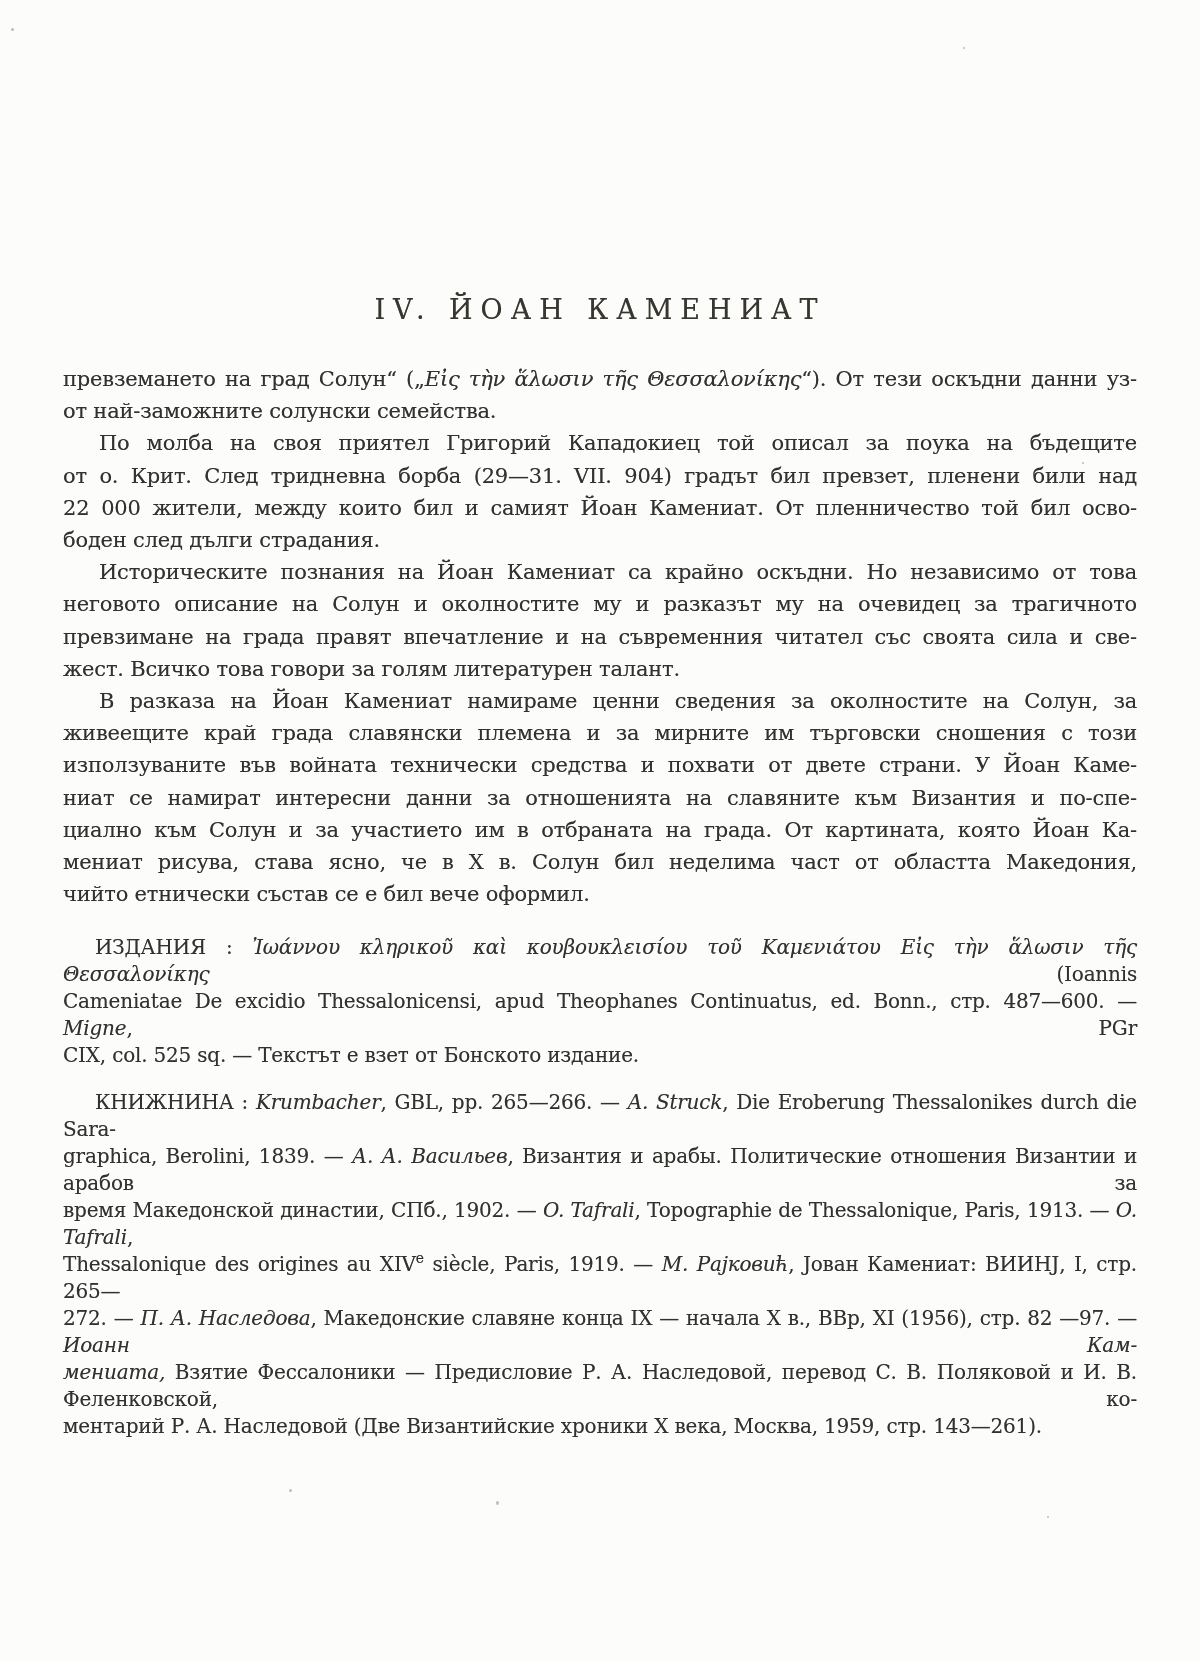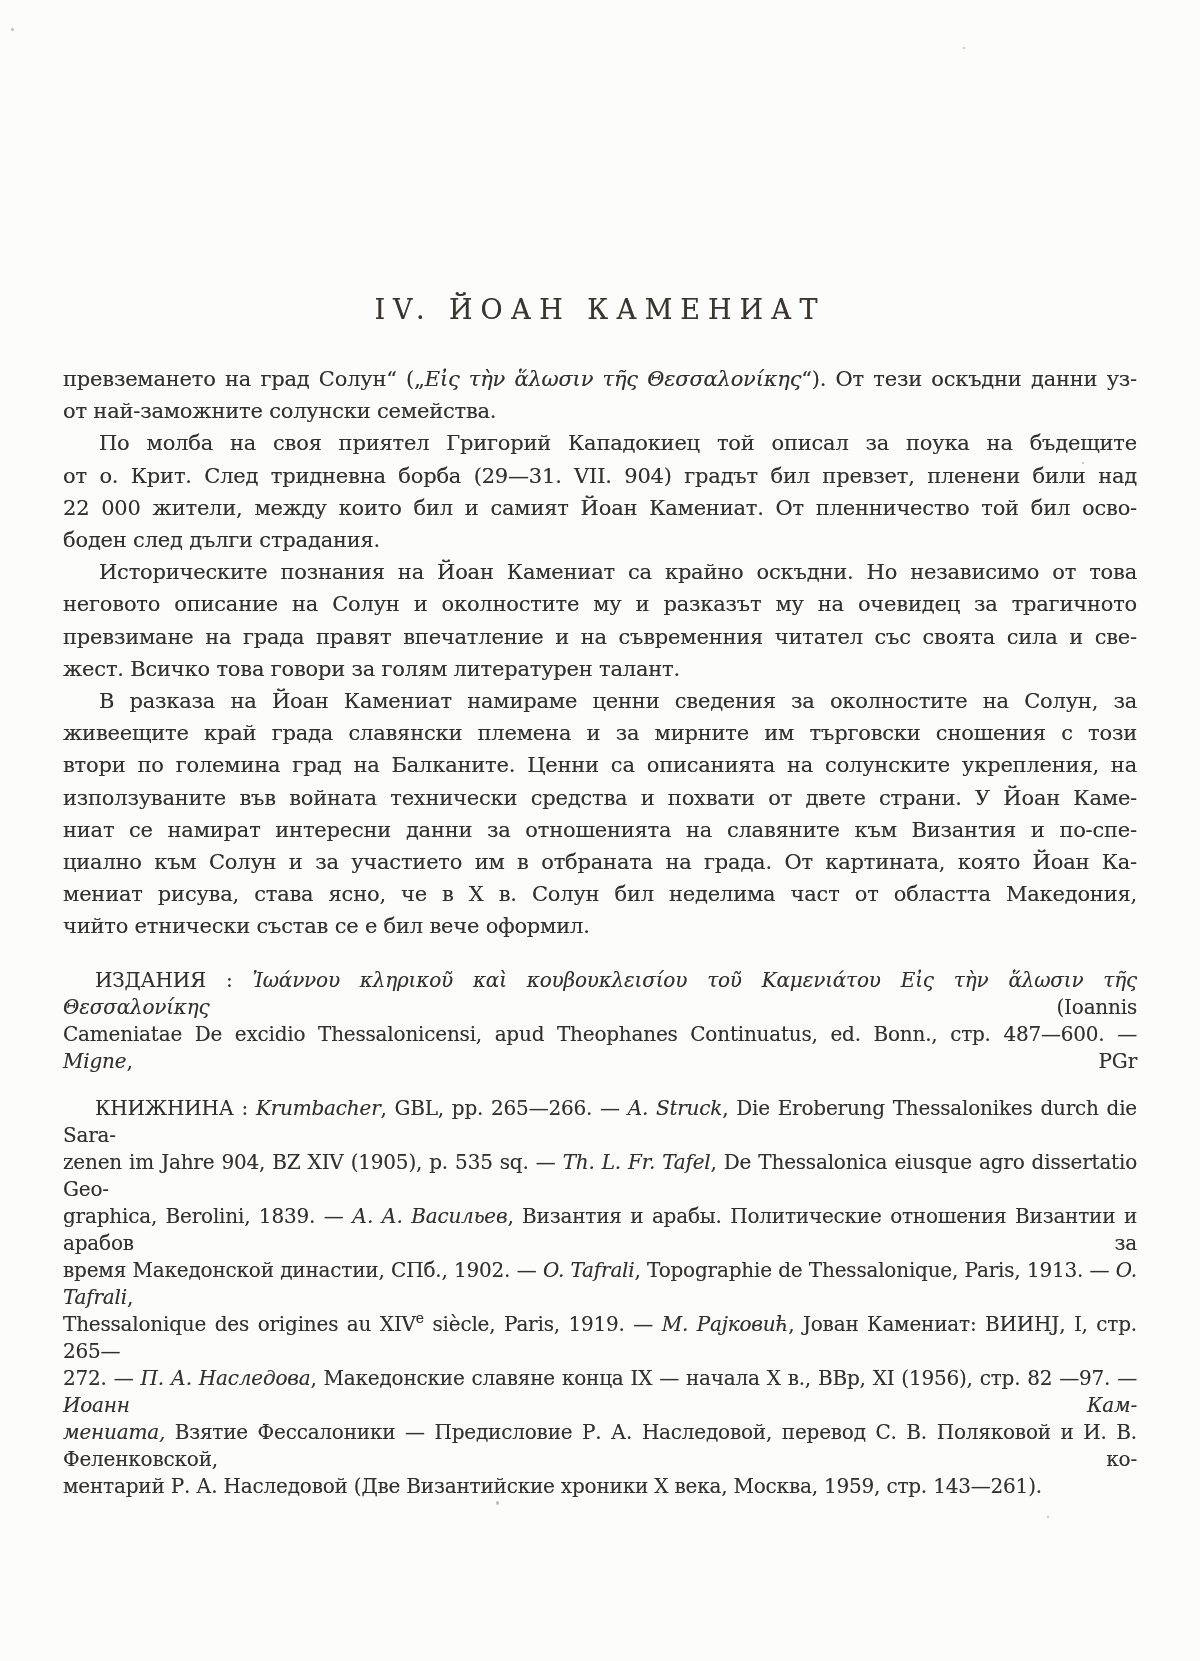--- a/index.html
+++ b/index.html
@@ -48,38 +48,37 @@
         </div>
         <div class="paragraph">
           <div class="line indent"><span>Историческите познания на Йоан Камениат са крайно оскъдни. Но независимо от това</span></div>
           <div class="line"><span>неговото описание на Солун и околностите му и разказът му на очевидец за трагичното</span></div>
           <div class="line"><span>превзимане на града правят впечатление и на съвременния читател със своята сила и све-</span></div>
           <div class="line last"><span>жест. Всичко това говори за голям литературен талант.</span></div>
         </div>
         <div class="paragraph">
           <div class="line indent"><span>В разказа на Йоан Камениат намираме ценни сведения за околностите на Солун, за</span></div>
           <div class="line"><span>живеещите край града славянски племена и за мирните им търговски сношения с този</span></div>
-          <div class="line"><span>втори по големина град на Балканите. Ценни са описанията на солунските укрепления, на</span></div>
           <div class="line"><span>използуваните във войната технически средства и похвати от двете страни. У Йоан Каме-</span></div>
           <div class="line"><span>ниат се намират интересни данни за отношенията на славяните към Византия и по-спе-</span></div>
           <div class="line"><span>циално към Солун и за участието им в отбраната на града. От картината, която Йоан Ка-</span></div>
           <div class="line"><span>мениат рисува, става ясно, че в X в. Солун бил неделима част от областта Македония,</span></div>
           <div class="line last"><span>чийто етнически състав се е бил вече оформил.</span></div>
         </div>
       </div>
     <div class="small editions">
         <div class="paragraph">
           <div class="line indent"><span>ИЗДАНИЯ : </span><span class="it">Ἰωάννου κληρικοῦ καὶ κουβουκλεισίου τοῦ Καμενιάτου Εἰς τὴν ἅλωσιν τῆς Θεσσαλονίκης</span><span> (Ioannis</span></div>
           <div class="line"><span>Cameniatae De excidio Thessalonicensi, apud Theophanes Continuatus, ed. Bonn., стр. 487—600. — </span><span class="it">Migne</span><span>, PGr</span></div>
+          <div class="line last"><span>CIX, col. 525 sq. — Текстът е взет от Бонското издание.</span></div>
         </div>
       </div>
     <div class="small bibliography">
         <div class="paragraph">
           <div class="line indent"><span>КНИЖНИНА : </span><span class="it">Krumbacher</span><span>, GBL, pp. 265—266. — </span><span class="it">A. Struck</span><span>, Die Eroberung Thessalonikes durch die Sara-</span></div>
-          <div class="line"><span>zenen im Jahre 904, BZ XIV (1905), p. 535 sq. — </span><span class="it">Th. L. Fr. Tafel</span><span>, De Thessalonica eiusque agro dissertatio Geo-</span></div>
           <div class="line"><span>graphica, Berolini, 1839. — </span><span class="it">А. А. Васильев</span><span>, Византия и арабы. Политические отношения Византии и арабов за</span></div>
           <div class="line"><span>время Македонской династии, СПб., 1902. — </span><span class="it">O. Tafrali</span><span>, Topographie de Thessalonique, Paris, 1913. — </span><span class="it">O. Tafrali</span><span>,</span></div>
           <div class="line"><span>Thessalonique des origines au XIV</span><sup>e</sup><span> siècle, Paris, 1919. — </span><span class="it">М. Рајковић</span><span>, Јован Камениат: ВИИНЈ, I, стр. 265—</span></div>
           <div class="line"><span>272. — </span><span class="it">П. А. Наследова</span><span>, Македонские славяне конца IX — начала X в., ВВр, XI (1956), стр. 82 —97. — </span><span class="it">Иоанн Кам-</span></div>
           <div class="line"><span class="it">мениата,</span><span> Взятие Фессалоники — Предисловие Р. А. Наследовой, перевод С. В. Поляковой и И. В. Феленковской, ко-</span></div>
           <div class="line last"><span>ментарий Р. А. Наследовой (Две Византийские хроники X века, Москва, 1959, стр. 143—261).</span></div>
         </div>
       </div>
   </div>
   <div class="speck" style="left:11px;top:28px;width:3px;height:3px"></div>

